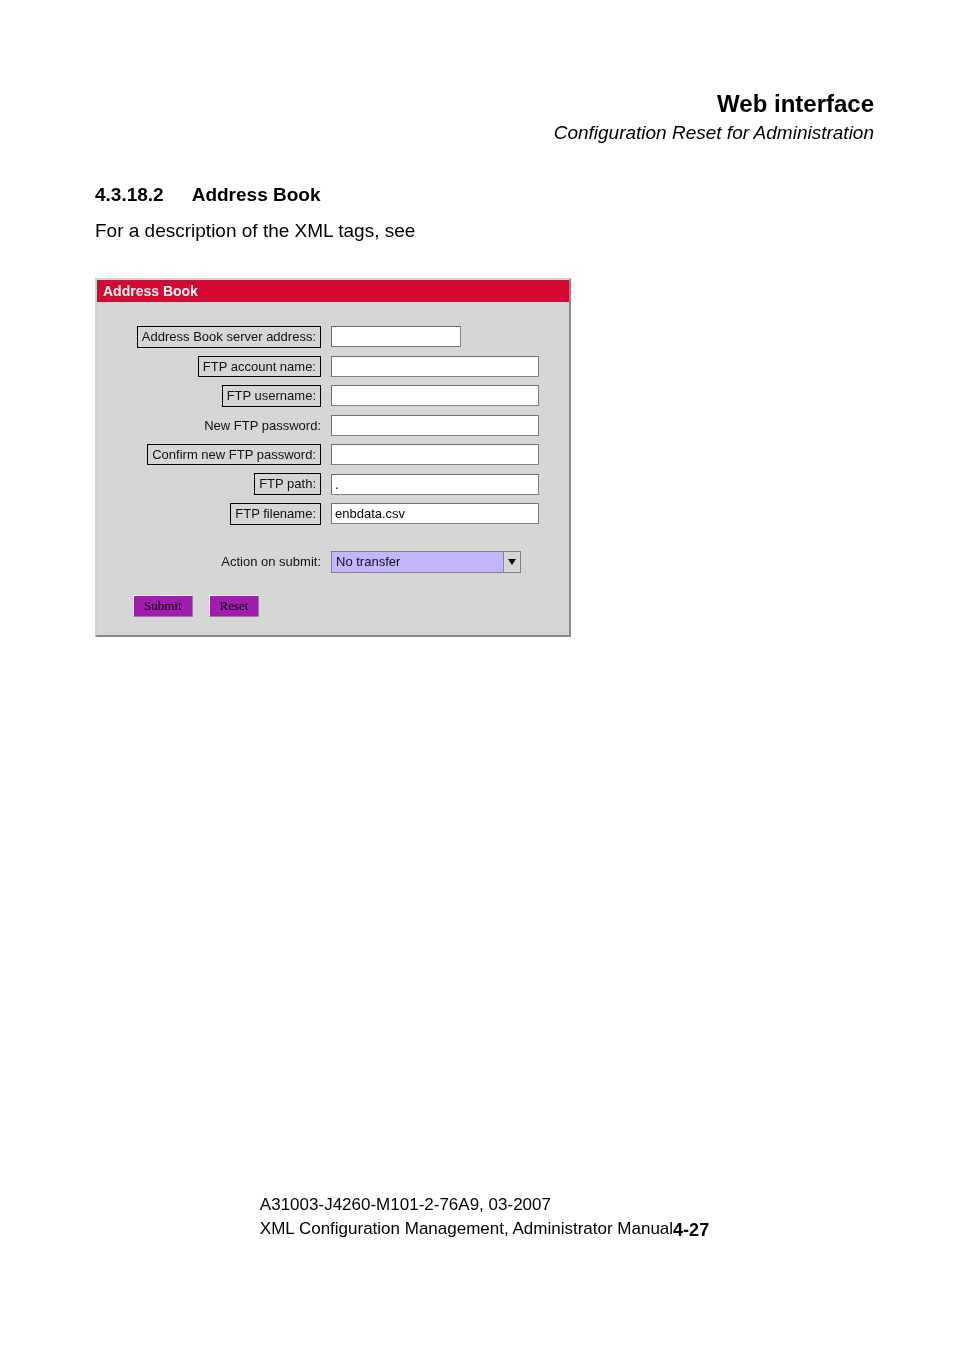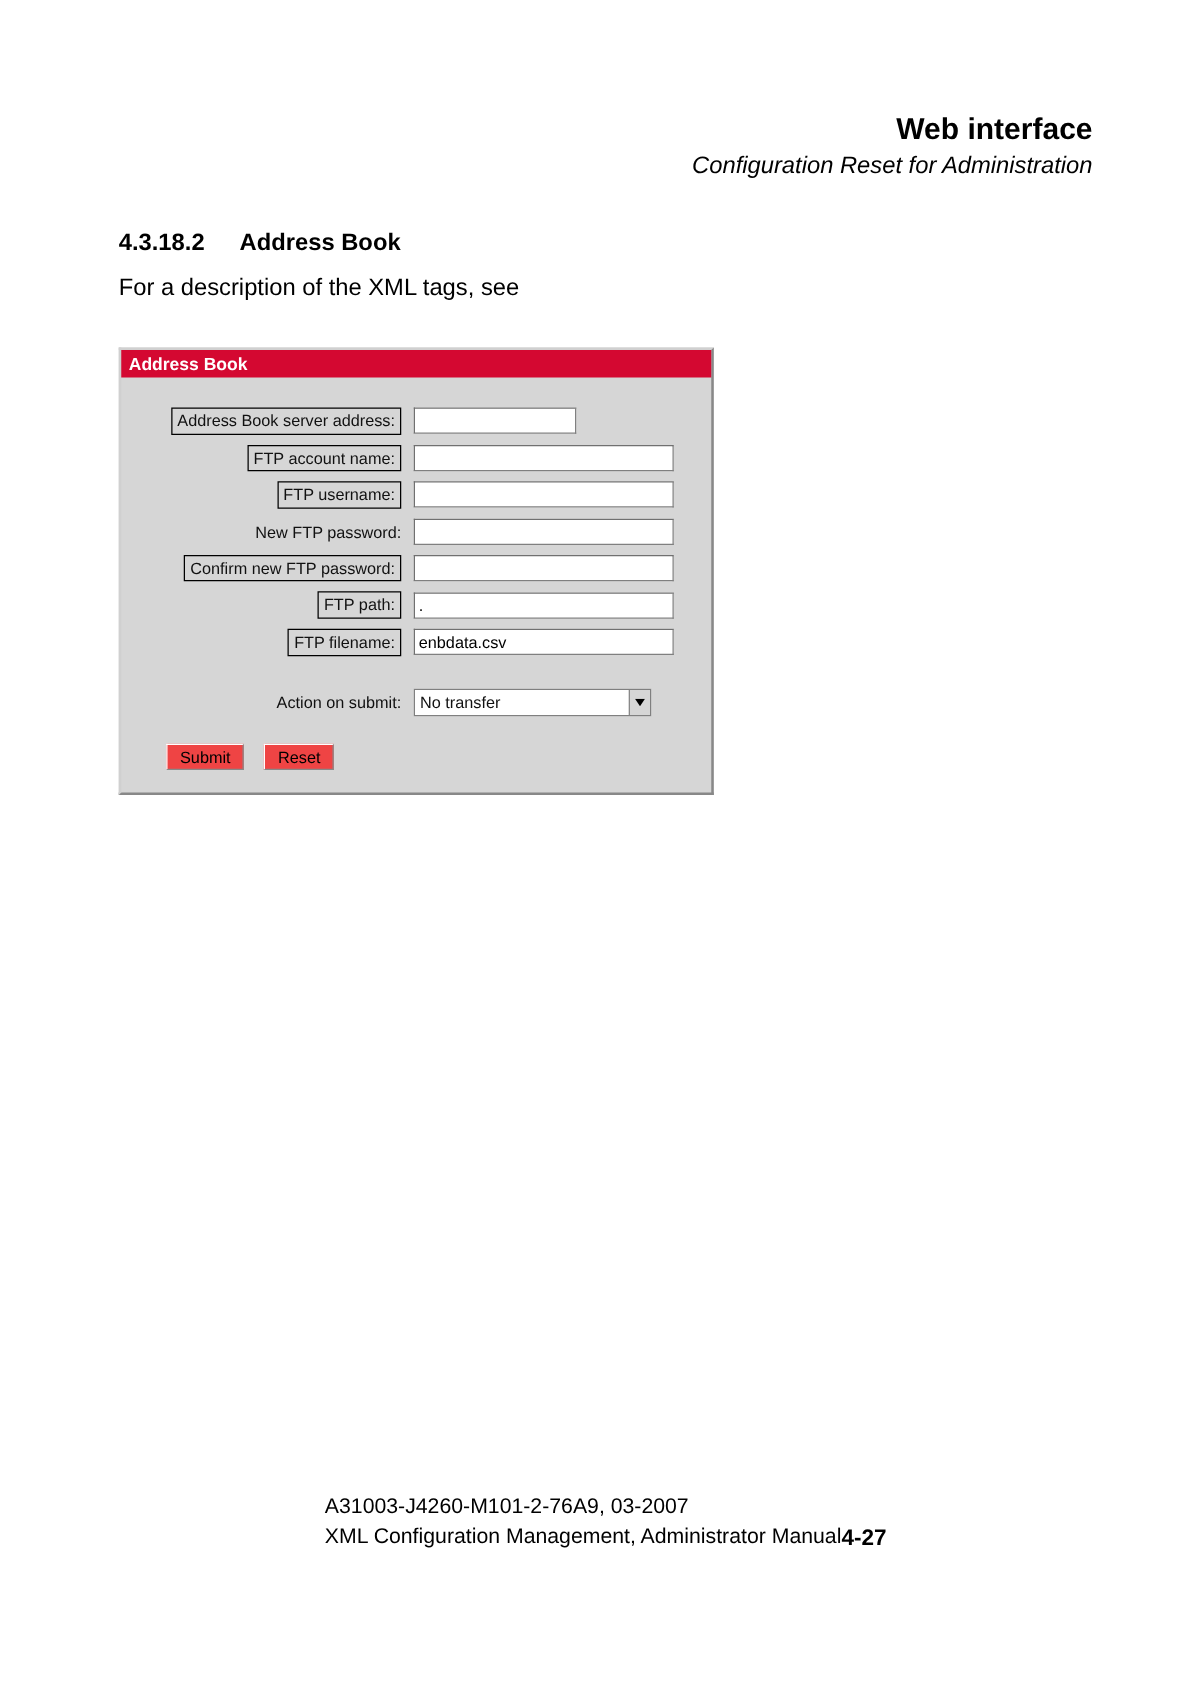--- a/index.html
+++ b/index.html
@@ -94,21 +94,21 @@
     padding: 1px 3px;
   }
   .text-input.wide { width: 208px; }
   .row.spaced { margin-top: 26px; }
   .select-wrap {
     position: relative;
     display: inline-flex;
     align-items: center;
     width: 190px;
     height: 22px;
-    background: #ffffff;
+    background: #c4b5fd;
     border: 1px solid #808080;
   }
   .select-value {
     flex: 1;
     padding: 1px 4px;
     font-size: 13px;
   }
   .select-btn {
     width: 17px;
     height: 100%;
@@ -118,24 +118,24 @@
     align-items: center;
     justify-content: center;
   }
   .btn-row {
     margin-top: 22px;
     display: flex;
     gap: 16px;
     padding-left: 18px;
   }
   .btn {
-    font-family: Liberation Sans, sans-serif;
+    font-family: Liberation Serif, serif;
     font-size: 13px;
     padding: 2px 10px;
-    background: #ef4444;
+    background: #a21caf;
     border: 1px solid #888;
     border-top-color: #fff;
     border-left-color: #fff;
     cursor: pointer;
   }
   .footer {
     position: absolute;
     bottom: 110px;
     left: 95px;
     right: 80px;

